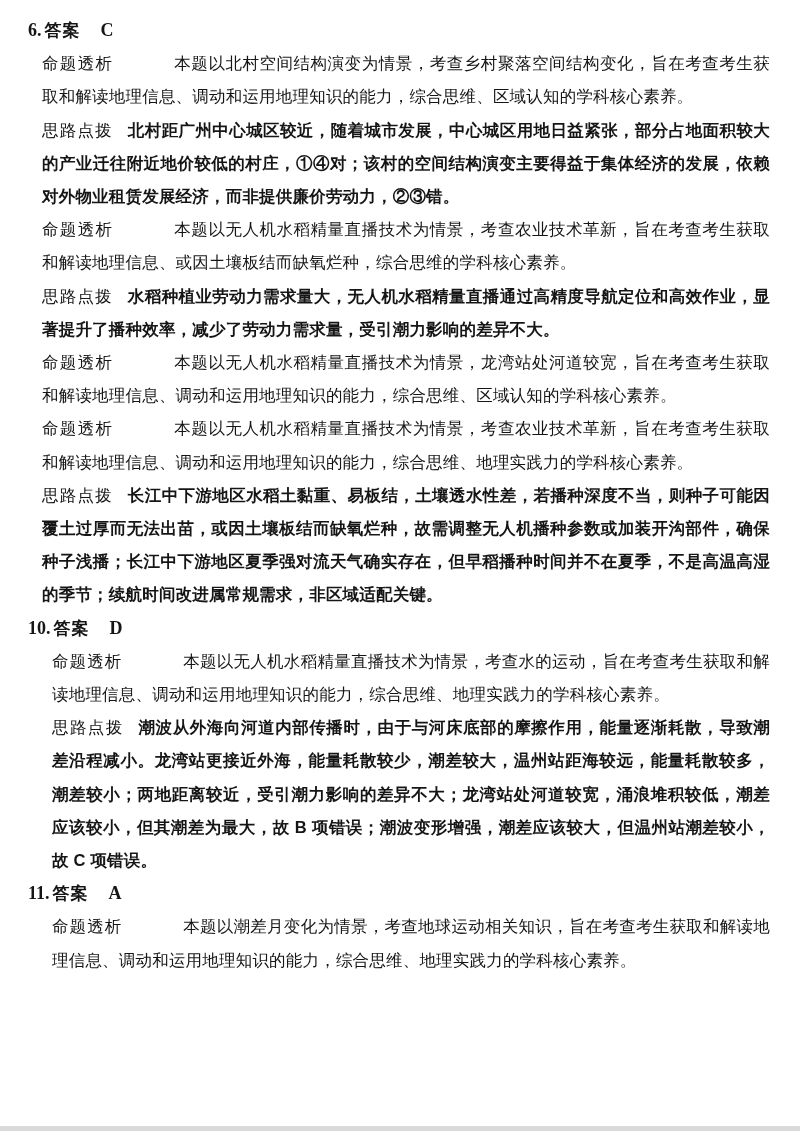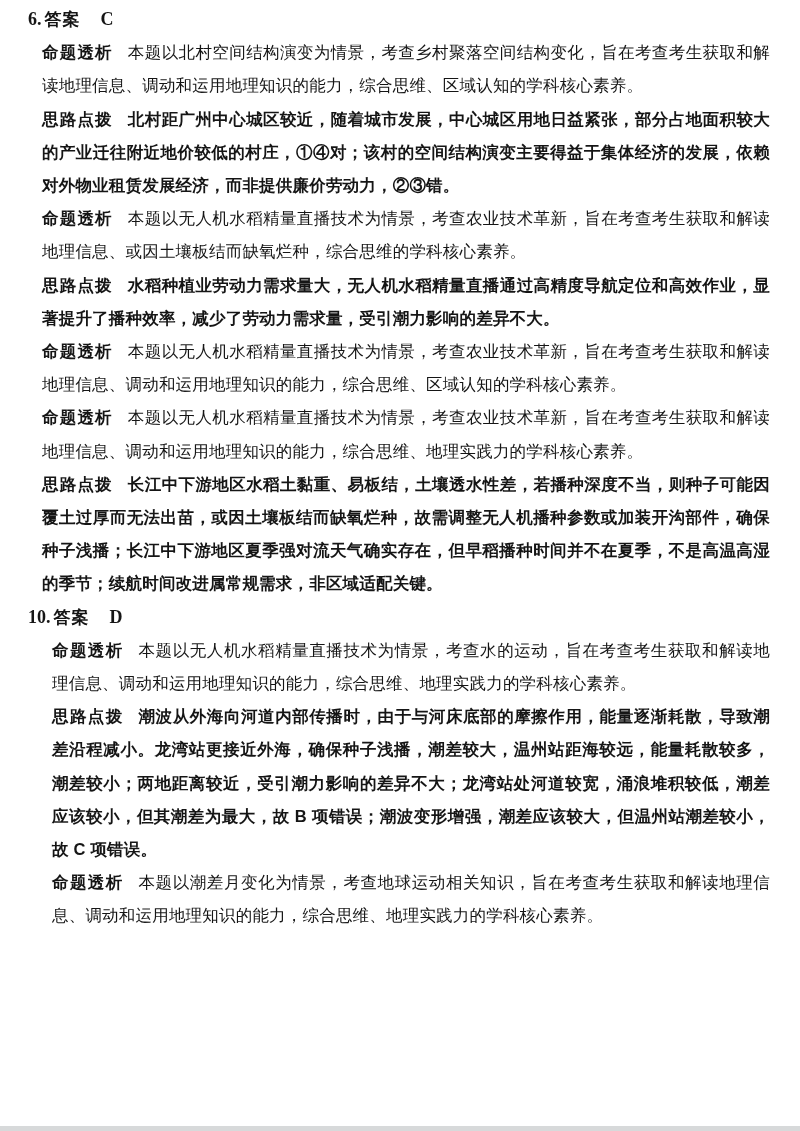--- a/index.html
+++ b/index.html
@@ -11,21 +11,21 @@
     width: 800px;
     height: 1131px;
     position: relative;
     overflow: hidden;
     color: #151515;
     font-family: "Liberation Sans", sans-serif;
   }
   .page {
     position: absolute;
     inset: 0;
-    padding: 3px 30px 0 28px;
+    padding: 14px 30px 0 28px;
     box-sizing: border-box;
   }
   .question { margin: 0; }
   .answer-line {
     font-size: 17px;
     line-height: 33.2px;
     white-space: nowrap;
   }
   .qnum {
     font-family: "Liberation Serif", serif;
@@ -45,25 +45,25 @@
   }
   .para {
     margin: 0 0 0 14px;
     text-align: justify;
     font-size: 16.5px;
     line-height: 33.2px;
     letter-spacing: 0.2px;
   }
   .q2 .para { margin-left: 24px; }
   .p-label {
-    font-weight: 700;
+    font-weight: 400;
     margin-right: 15px;
     letter-spacing: 1px;
   }
-  .analysis-text { font-weight: 400; }
+  .analysis-text { font-weight: 400; margin-left: 46px; }
   .tips-text { font-weight: 600; }
   .scan-edge {
     position: absolute;
     left: 0; right: 0; bottom: 0;
     height: 5px;
     background: #d7d9da;
   }
 </style>
 </head>
 <body>
@@ -77,35 +77,38 @@
     <p class="para"><span class="p-label">命题透析</span><span class="analysis-text">本题以北村空间结构演变为情景，考查乡村聚落空间结构变化，旨在考查考生获取和解读地理信息、调动和运用地理知识的能力，综合思维、区域认知的学科核心素养。</span></p>
     <p class="para"><span class="p-label">思路点拨</span><span class="tips-text">北村距广州中心城区较近，随着城市发展，中心城区用地日益紧张，部分占地面积较大的产业迁往附近地价较低的村庄，①④对；该村的空间结构演变主要得益于集体经济的发展，依赖对外物业租赁发展经济，而非提供廉价劳动力，②③错。</span></p>
   </div>
 
   <div class="question q1">
     <p class="para"><span class="p-label">命题透析</span><span class="analysis-text">本题以无人机水稻精量直播技术为情景，考查农业技术革新，旨在考查考生获取和解读地理信息、或因土壤板结而缺氧烂种，综合思维的学科核心素养。</span></p>
     <p class="para"><span class="p-label">思路点拨</span><span class="tips-text">水稻种植业劳动力需求量大，无人机水稻精量直播通过高精度导航定位和高效作业，显著提升了播种效率，减少了劳动力需求量，受引潮力影响的差异不大。</span></p>
   </div>
 
   <div class="question q1">
-    <p class="para"><span class="p-label">命题透析</span><span class="analysis-text">本题以无人机水稻精量直播技术为情景，考查农业技术革新，旨在考查考生获取和解读地理信息、调动和运用地理知识的能力，综合思维、区域认知的学科核心素养。</span></p>
+    <p class="para"><span class="p-label">命题透析</span><span class="analysis-text">本题以无人机水稻精量直播技术为情景，龙湾站处河道较宽，旨在考查考生获取和解读地理信息、调动和运用地理知识的能力，综合思维、区域认知的学科核心素养。</span></p>
   </div>
 
   <div class="question q1">
     <p class="para"><span class="p-label">命题透析</span><span class="analysis-text">本题以无人机水稻精量直播技术为情景，考查农业技术革新，旨在考查考生获取和解读地理信息、调动和运用地理知识的能力，综合思维、地理实践力的学科核心素养。</span></p>
     <p class="para"><span class="p-label">思路点拨</span><span class="tips-text">长江中下游地区水稻土黏重、易板结，土壤透水性差，若播种深度不当，则种子可能因覆土过厚而无法出苗，或因土壤板结而缺氧烂种，故需调整无人机播种参数或加装开沟部件，确保种子浅播；长江中下游地区夏季强对流天气确实存在，但早稻播种时间并不在夏季，不是高温高湿的季节；续航时间改进属常规需求，非区域适配关键。</span></p>
   </div>
 
   <div class="question q2">
     <div class="answer-line">
       <span class="qnum">10.</span><span class="answer-label">答案</span><span class="answer-letter">D</span>
     </div>
     <p class="para"><span class="p-label">命题透析</span><span class="analysis-text">本题以无人机水稻精量直播技术为情景，考查水的运动，旨在考查考生获取和解读地理信息、调动和运用地理知识的能力，综合思维、地理实践力的学科核心素养。</span></p>
-    <p class="para"><span class="p-label">思路点拨</span><span class="tips-text">潮波从外海向河道内部传播时，由于与河床底部的摩擦作用，能量逐渐耗散，导致潮差沿程减小。龙湾站更接近外海，确保种子浅播，潮差较大，温州站距海较远，能量耗散较多，潮差较小；两地距离较近，受引潮力影响的差异不大；龙湾站处河道较宽，涌浪堆积较低，潮差应该较小，但其潮差为最大，故 B 项错误；潮波变形增强，潮差应该较大，但温州站潮差较小，故 C 项错误。</span></p>
+    <p class="para"><span class="p-label">思路点拨</span><span class="tips-text">潮波从外海向河道内部传播时，由于与河床底部的摩擦作用，能量逐渐耗散，导致潮差沿程减小。龙湾站更接近外海，能量耗散较少，潮差较大，温州站距海较远，能量耗散较多，潮差较小；两地距离较近，受引潮力影响的差异不大；龙湾站处河道较宽，涌浪堆积较低，潮差应该较小，但其潮差为最大，故 B 项错误；潮波变形增强，潮差应该较大，但温州站潮差较小，故 C 项错误。</span></p>
   </div>
 
   <div class="question q2">
+    <div class="answer-line">
+      <span class="qnum">11.</span><span class="answer-label">答案</span><span class="answer-letter">A</span>
+    </div>
     <p class="para"><span class="p-label">命题透析</span><span class="analysis-text">本题以潮差月变化为情景，考查地球运动相关知识，旨在考查考生获取和解读地理信息、调动和运用地理知识的能力，综合思维、地理实践力的学科核心素养。</span></p>
   </div>
 
 </div>
 
 <div class="scan-edge"></div>
 
 </body></html>

